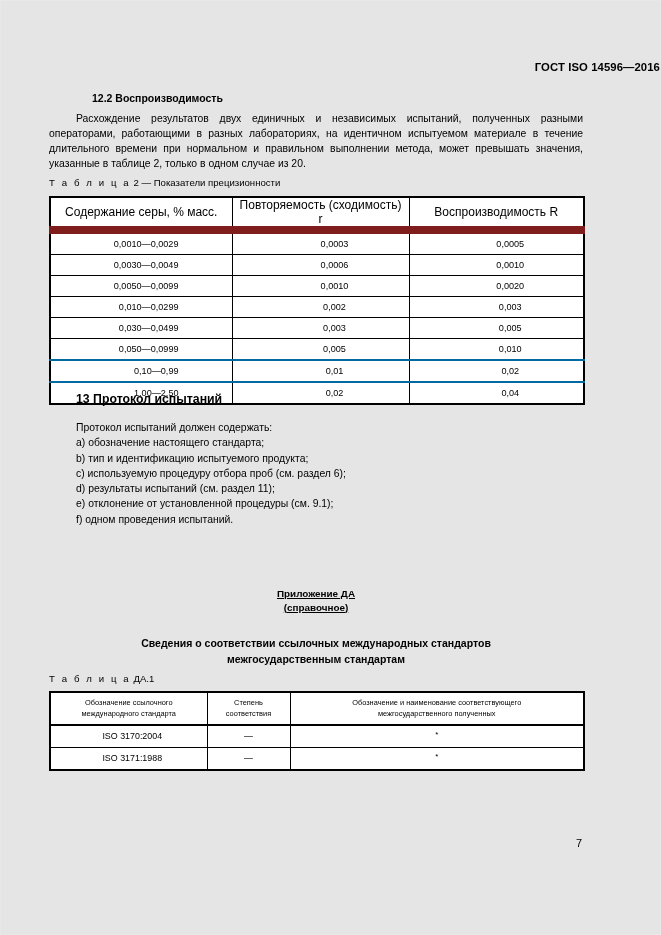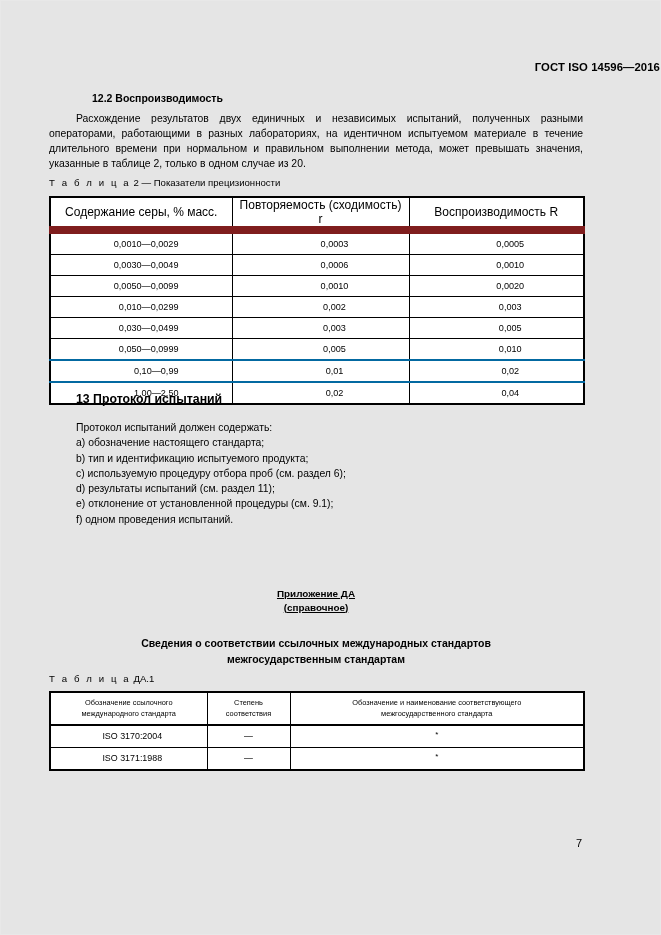--- a/index.html
+++ b/index.html
@@ -315,21 +315,21 @@
           <th>
             <span>Обозначение ссылочного</span><br>
             <span>международного стандарта</span>
           </th>
           <th>
             <span>Степень</span><br>
             <span>соответствия</span>
           </th>
           <th>
             <span>Обозначение и наименование соответствующего</span><br>
-            <span>межгосударственного стандарта</span>
+            <span>межгосударственного полученных</span>
           </th>
         </tr>
       </thead>
       <tbody>
         <tr>
           <td class="s1">ISO 3170:2004</td>
           <td class="s2">—</td>
           <td class="s3">
             <sup>*</sup>
           </td>

